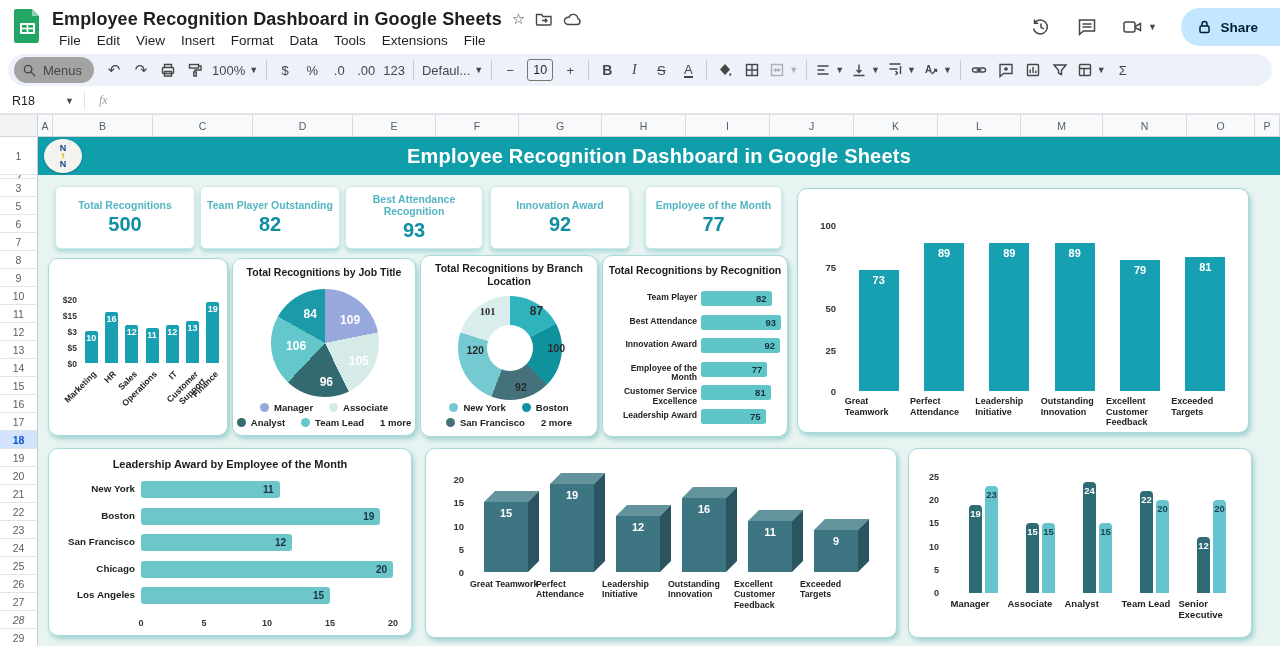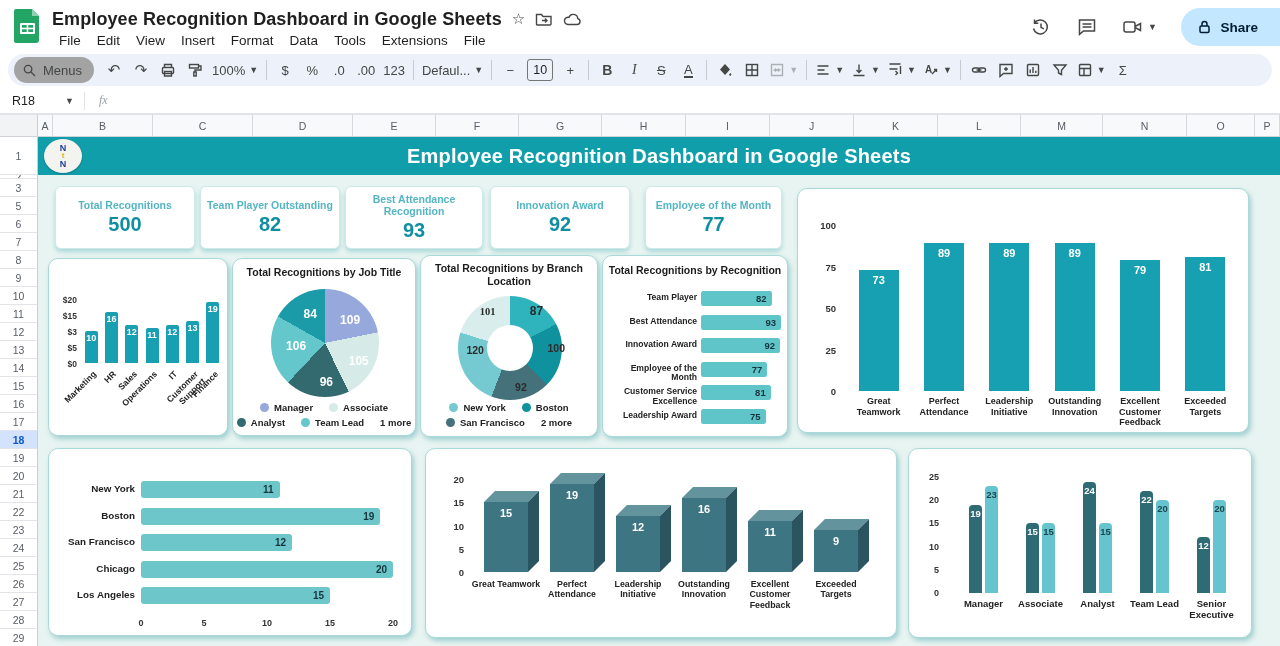--- a/index.html
+++ b/index.html
@@ -68,21 +68,21 @@
     box-shadow:0 3px 4px rgba(18,150,160,.28); display:flex; flex-direction:column; align-items:center;
     justify-content:center; padding:2px 4px; cursor:pointer; }
   .kpi-label { font-size:10.5px; font-weight:700; color:#54b6c2; text-align:center; line-height:1.15; }
   .kpi-value { font-size:20px; font-weight:700; color:#118fa2; margin-top:2px; }
   .card { position:absolute; background:#fff; border:1px solid #a9d9d9; border-radius:10px;
     box-shadow:2px 3px 5px rgba(23,140,150,.35); overflow:hidden; cursor:pointer; }
   .c-title { position:absolute; left:4px; right:4px; text-align:center; font-weight:700; color:#1c1c1c; line-height:1.2; }
   .abs { position:absolute; }
   .tick { position:absolute; font-weight:700; color:#333; text-align:right; }
   .bar-val { position:absolute; text-align:center; font-weight:700; }
-  .cat-lab { position:absolute; text-align:center; font-weight:700; color:#222; }
+  .cat-lab { position:absolute; font-weight:700; color:#222; }
   .legend { position:absolute; left:0; right:0; display:flex; justify-content:center; gap:16px; align-items:center; }
   .leg-item { display:flex; align-items:center; gap:5px; font-size:9.5px; font-weight:700; color:#222; }
   .leg-dot { width:9px; height:9px; border-radius:50%; }
   .hrow-label { position:absolute; text-align:right; font-weight:700; color:#222; line-height:1.1; }
   .hbar { position:absolute; border-radius:2.5px; }
   .hbar-val { position:absolute; font-weight:700; color:#17343c; text-align:right; }
 </style>
 </head>
 <body>
 
@@ -395,21 +395,21 @@
       <div class="rowh sel" style="height: 18px;">18</div>
       <div class="rowh" style="height: 18px;">19</div>
       <div class="rowh" style="height: 18px;">20</div>
       <div class="rowh" style="height: 18px;">21</div>
       <div class="rowh" style="height: 18px;">22</div>
       <div class="rowh" style="height: 18px;">23</div>
       <div class="rowh" style="height: 18px;">24</div>
       <div class="rowh" style="height: 18px;">25</div>
       <div class="rowh" style="height: 18px;">26</div>
       <div class="rowh" style="height: 18px;">27</div>
-      <div class="rowh" style="height: 18px;">28</div>
+      <div class="rowh" style="height: 18px; font-style: italic;">28</div>
       <div class="rowh" style="height: 18px;">29</div>
     </div>
 
   <div class="sheet" id="sheet">
     <div class="banner">
       <div class="logo-ellipse" id="ntn-logo">
           <span>N</span>
           <span class="t">t</span>
           <span>N</span>
         </div>
@@ -564,20 +564,21 @@
         <div class="bar-val" style="left: 256.667px; width: 40px; top: 58.26px; font-size: 11px; color: rgb(255, 255, 255);">89</div>
         <div class="cat-lab" style="left: 242.667px; top: 207px; width: 68px; font-size: 9px; line-height: 1.18;">Outstanding Innovation</div>
         <div class="abs" style="left: 322px; top: 70.86px; width: 40px; height: 131.14px; background: rgb(22, 160, 178);"></div>
         <div class="bar-val" style="left: 322px; width: 40px; top: 74.86px; font-size: 11px; color: rgb(255, 255, 255);">79</div>
         <div class="cat-lab" style="left: 308px; top: 207px; width: 68px; font-size: 9px; line-height: 1.18;">Excellent Customer Feedback</div>
         <div class="abs" style="left: 387.333px; top: 67.54px; width: 40px; height: 134.46px; background: rgb(22, 160, 178);"></div>
         <div class="bar-val" style="left: 387.333px; width: 40px; top: 71.54px; font-size: 11px; color: rgb(255, 255, 255);">81</div>
         <div class="cat-lab" style="left: 373.333px; top: 207px; width: 68px; font-size: 9px; line-height: 1.18;">Exceeded Targets</div>
       </div>
     <div class="card" id="c-lead" style="left:10px;  top:311px; width:364px; height:188px;">
+        <div class="c-title" style="top: 9px; font-size: 11px;">Leadership Award by Employee of the Month</div>
         <div class="hrow-label" style="left: 0px; width: 86px; top: 35px; font-size: 9.8px;">New York</div>
         <div class="hbar" style="left: 92px; top: 32px; width: 138.6px; height: 17px; background: rgb(108, 198, 202); border-radius: 3px;"></div>
         <div class="hbar-val" style="left: 92px; width: 132.6px; top: 35px; font-size: 10px;">11</div>
         <div class="hrow-label" style="left: 0px; width: 86px; top: 61.5px; font-size: 9.8px;">Boston</div>
         <div class="hbar" style="left: 92px; top: 58.5px; width: 239.4px; height: 17px; background: rgb(108, 198, 202); border-radius: 3px;"></div>
         <div class="hbar-val" style="left: 92px; width: 233.4px; top: 61.5px; font-size: 10px;">19</div>
         <div class="hrow-label" style="left: 0px; width: 86px; top: 88px; font-size: 9.8px;">San Francisco</div>
         <div class="hbar" style="left: 92px; top: 85px; width: 151.2px; height: 17px; background: rgb(108, 198, 202); border-radius: 3px;"></div>
         <div class="hbar-val" style="left: 92px; width: 145.2px; top: 88px; font-size: 10px;">12</div>
         <div class="hrow-label" style="left: 0px; width: 86px; top: 114.5px; font-size: 9.8px;">Chicago</div>

